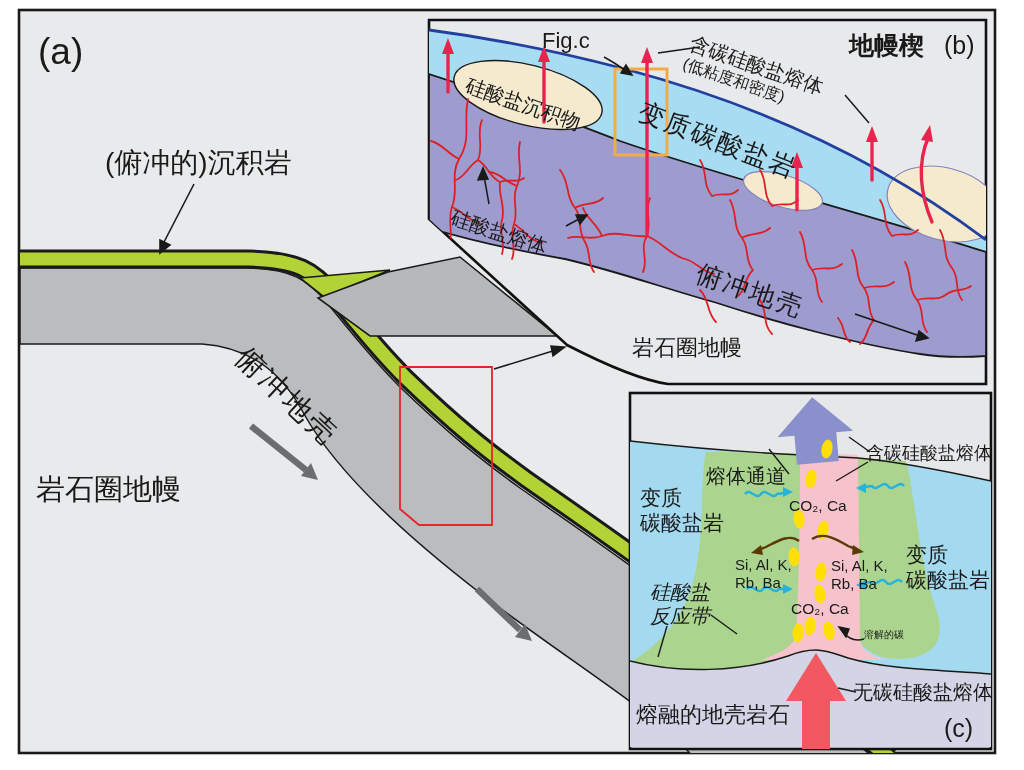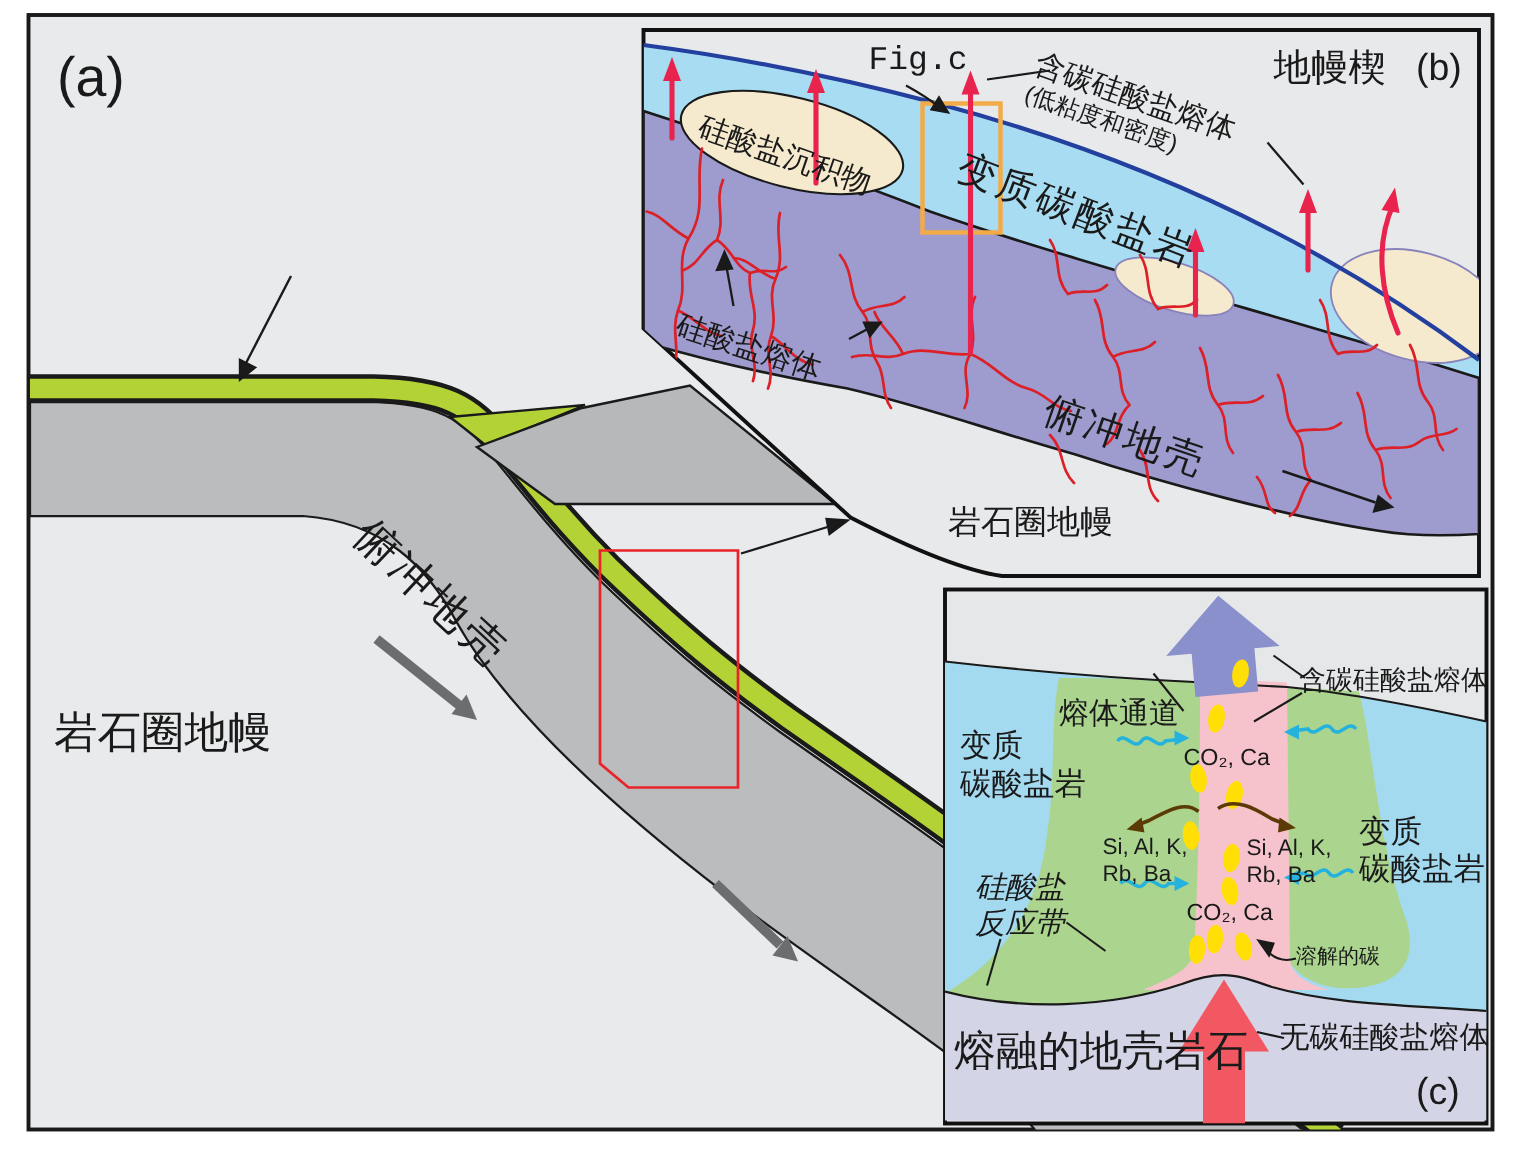--- a/index.html
+++ b/index.html
@@ -189,29 +189,30 @@
         <line x1="711" y1="615" x2="737" y2="634"></line>
         <path d="M864,639 C854,642 847,637 843,632" fill="none"></path>
         <polygon points="839,627 849,629 846,637"></polygon>
         <line x1="856" y1="692" x2="838" y2="688"></line>
       </g>
     </g>
   </g>
 </svg>
 
 <div class="lbl" style="left:38px;top:30px;font-size:37px;">(a)</div>
+<div class="lbl" style="left:105px;top:146px;font-size:28px;">(俯冲的)沉积岩</div>
 <div class="lbl rot" style="left:252px;top:340px;font-size:29px;transform:rotate(43deg);letter-spacing:3px;">俯冲地壳</div>
 <div class="lbl" style="left:36px;top:472px;font-size:29px;">岩石圈地幔</div>
 
-<div class="lbl" style="left:579px;top:28px;font-size:22px;font-family:Liberation Mono, monospace;">Fig.c</div>
+<div class="lbl" style="left:542px;top:28px;font-size:22px;">Fig.c</div>
 <div class="lbl rot" style="left:694px;top:32px;font-size:20px;transform:rotate(19deg);text-align:left;">
   <span class="small">含碳硅酸盐熔体</span>
   <span class="small" style="font-size:16px;">(低粘度和密度)</span>
 </div>
-<div class="lbl" style="left:849px;top:31px;font-size:25px;">地幔楔</div>
+<div class="lbl" style="left:849px;top:31px;font-size:25px;font-weight:bold;">地幔楔</div>
 <div class="lbl" style="left:944px;top:31px;font-size:25px;">(b)</div>
 <div class="lbl rot" style="left:470px;top:74px;font-size:20px;transform:rotate(19deg);">硅酸盐沉积物</div>
 <div class="lbl rot" style="left:645px;top:96px;font-size:26px;transform:rotate(21deg);letter-spacing:2px;">变质碳酸盐岩</div>
 <div class="lbl rot" style="left:455px;top:206px;font-size:20px;transform:rotate(18deg);">硅酸盐熔体</div>
 <div class="lbl rot" style="left:702px;top:258px;font-size:26px;transform:rotate(19deg);letter-spacing:2px;">俯冲地壳</div>
 <div class="lbl" style="left:632px;top:335px;font-size:22px;">岩石圈地幔</div>
 
 <div class="lbl" style="left:706px;top:424px;font-size:20px;margin-top:41px;">熔体通道</div>
 <div class="lbl" style="left:866px;top:443px;font-size:18px;">含碳硅酸盐熔体</div>
 <div class="lbl" style="left:640px;top:486px;font-size:21px;">
@@ -229,18 +230,18 @@
   <span class="small">Rb, Ba</span>
 </div>
 <div class="lbl" style="left:831px;top:557px;font-size:15px;">
   <span class="small">Si, Al, K,</span>
   <span class="small">Rb, Ba</span>
 </div>
 <div class="lbl" style="left:650px;top:581px;font-size:20px;font-style:italic;">
   <span class="small">硅酸盐</span>
   <span class="small">反应带</span>
 </div>
-<div class="lbl" style="left:864px;top:629px;font-size:14px;">溶解的碳</div>
+<div class="lbl" style="left:864px;top:629px;font-size:10px;">溶解的碳</div>
 <div class="lbl" style="left:853px;top:681px;font-size:20px;">无碳硅酸盐熔体</div>
-<div class="lbl" style="left:636px;top:684px;font-size:28px;">熔融的地壳岩石</div>
+<div class="lbl" style="left:636px;top:702px;font-size:22px;">熔融的地壳岩石</div>
 <div class="lbl" style="left:944px;top:714px;font-size:25px;">(c)</div>
 
 </div>
 
 </body></html>

